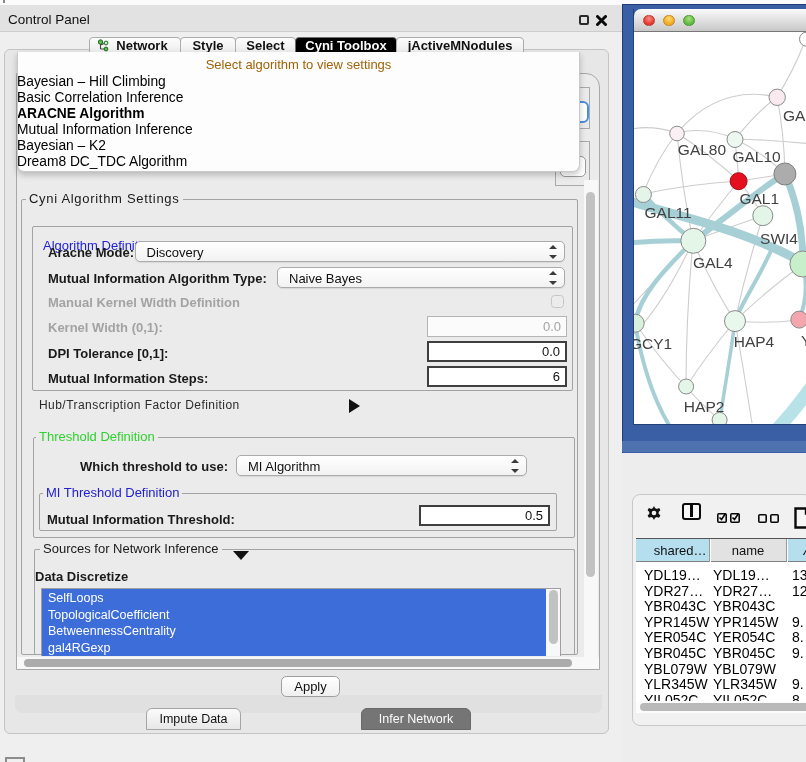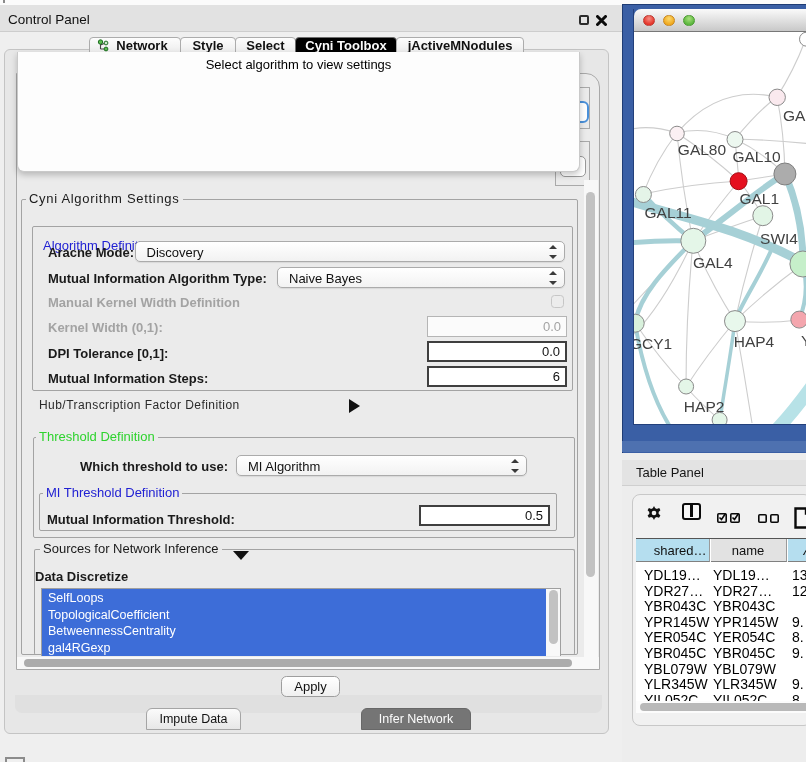--- a/index.html
+++ b/index.html
@@ -138,21 +138,29 @@
       <circle cx="9" cy="10" r="1.9" fill="#5BBB4E" stroke="#1F6E23" stroke-width="1"></circle>
     </svg>
     <span style="margin-left:14px;line-height:15px;display:inline-block;">Network</span>
   </div>
   <div class="tab" style="left:180px;top:37px;width:56px;height:16px;line-height:15px;">Style</div>
   <div class="tab" style="left:235px;top:37px;width:61px;height:16px;line-height:15px;">Select</div>
   <div class="tab" style="left:295px;top:37px;width:102px;height:16px;line-height:15px;background:#000000;color:#FCFCFC;border-color:#6E6E6E;">Cyni Toolbox</div>
   <div class="tab" style="left:396px;top:37px;width:128px;height:16px;line-height:15px;">jActiveMNodules</div>
 
   <div class="abs" style="left:17px;top:52px;width:563px;height:120px;background:#FDFDFD;border:1px solid #C9C9C9;border-top:none;border-radius:0 0 7px 7px;box-shadow:0 3px 6px rgba(0,0,0,0.22);overflow:hidden;">
-    <div style="position:absolute;left:0;top:5px;width:100%;text-align:center;font-size:13px;color:#000000;">Select algorithm to view settings</div>
+    <div style="position:absolute;left:0;top:5px;width:100%;text-align:center;font-size:13px;color:#a16207;">Select algorithm to view settings</div>
+    <div style="position:absolute;left:-1px;top:22px;font-size:13.8px;color:#000;line-height:16px;">
+      Bayesian – Hill Climbing<br>
+      Basic Correlation Inference<br>
+      <span class="bold">ARACNE Algorithm</span><br>
+      Mutual Information Inference<br>
+      Bayesian – K2<br>
+      Dream8 DC_TDC Algorithm
+    </div>
   </div>
 
   <div class="abs" style="left:15px;top:695px;width:587px;height:18px;background:#E0E0E0;border-radius:0 0 7px 7px;"></div>
   <div class="abs" style="left:281px;top:676px;width:59px;height:21px;background:linear-gradient(#FFFFFF,#EFEFEF);border:1px solid #9E9E9E;border-radius:5.5px;font-size:13px;color:#111;text-align:center;line-height:19px;">Apply</div>
   <div class="btab" style="left:146px;top:708px;width:95px;height:22px;">Impute Data</div>
   <div class="btab" style="left:361px;top:708px;width:110px;height:22px;background:#757575;color:#FCFCFC;border-color:#686868;">Infer Network</div>
 
   <div class="abs" style="left:622px;top:4px;width:184px;height:449px;background:#3A5FA5;border-left:1px solid #1F3C74;border-top:1px solid #1F3C74;"></div>
   <div class="abs" style="left:622px;top:441px;width:184px;height:11px;background:#4E71B0;"></div>
   <div class="abs" style="left:633px;top:9px;width:173px;height:416px;border-left:1px solid #23407B;border-bottom:1.5px solid #23407B;"></div>
@@ -236,23 +244,20 @@
         <text x="78.9" y="236">GAL4</text>
         <text x="17.1" y="316.5">GCY1</text>
         <text x="120" y="315">HAP4</text>
         <text x="167" y="314" text-anchor="start">Y</text>
         <text x="70.1" y="380">HAP2</text>
       </g>
     </svg>
   </div>
 
   <div class="abs" style="left:622px;top:453px;width:184px;height:309px;background:#EDEDED;"></div>
-  <div class="abs" style="left:622px;top:460px;width:184px;height:26px;background:#E3E3E3;border-bottom:1px solid #CFCFCF;">
-    <div class="abs" style="left:14px;top:5px;font-size:13px;color:#151515;">Table Panel</div>
-  </div>
   <div class="abs" style="left:632px;top:494px;width:180px;height:232px;background:#F1F1F1;border:1px solid #C8C8C8;border-radius:8px;overflow:hidden;">
 
     <svg class="abs" style="left:13px;top:10px;" width="16" height="16" viewBox="0 0 16 16">
       <path d="M8,1 L9.2,3.2 A5,5 0 0 1 10.8,3.9 L13.2,3 L14.4,5.2 L12.6,6.9 A5,5 0 0 1 12.6,8.7 L14.4,10.6 L13,12.8 L10.7,12 A5,5 0 0 1 9.1,12.8 L8,15 L6.8,12.8 A5,5 0 0 1 5.2,12 L2.9,12.8 L1.6,10.6 L3.4,8.8 A5,5 0 0 1 3.3,6.9 L1.6,5.2 L2.9,3 L5.2,3.9 A5,5 0 0 1 6.8,3.2 Z" fill="#111"></path>
       <circle cx="8" cy="8" r="2.3" fill="#F1F1F1"></circle>
     </svg>
     <div class="abs" style="left:49px;top:8px;width:19px;height:17px;border:2.5px solid #0A0A0A;border-radius:3px;background:#F6F6F6;">
       <div class="abs" style="left:6px;top:0;width:2.5px;height:12px;background:#0A0A0A;"></div>
     </div>
     <svg class="abs" style="left:84px;top:18px;" width="24" height="10" viewBox="0 0 24 10">

